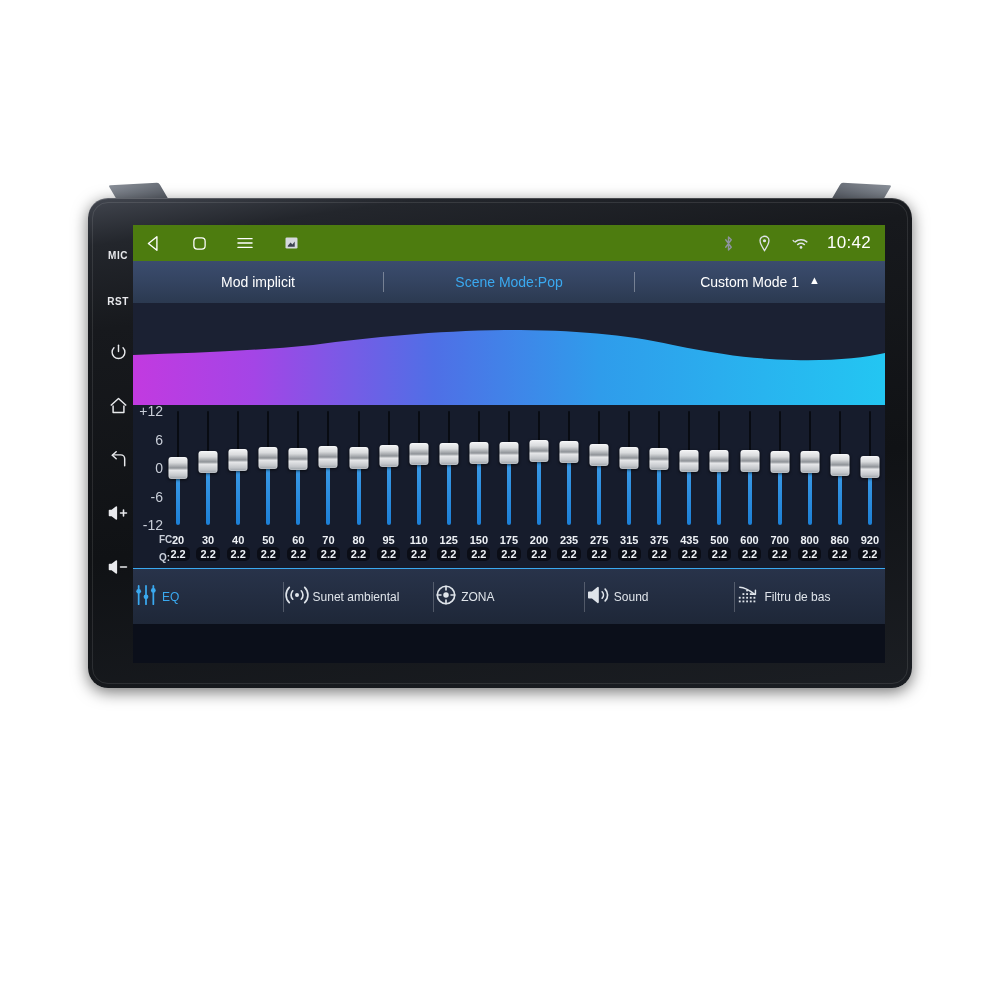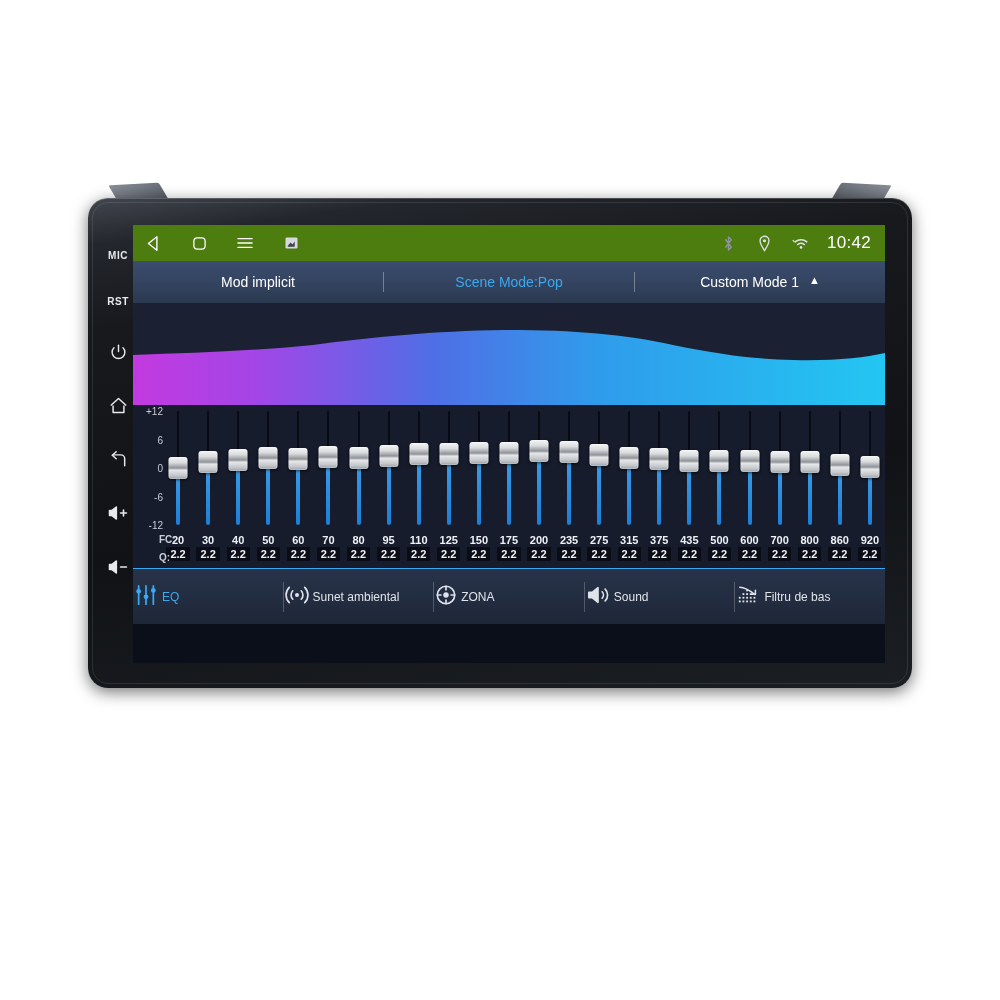--- a/index.html
+++ b/index.html
@@ -69,21 +69,21 @@
   .m-active { color:#3aa9f0; }
   .caret { font-size:11px; }
 
   
   .curvewrap { height:102px; background:#1b2133; position:relative; }
   .curvewrap svg { position:absolute; inset:0; width:100%; height:100%; }
 
   
   .eqpanel { height:163px; background:#161c2c; position:relative; padding-left:30px; }
   .axis { position:absolute; left:2px; top:0; width:30px; height:128px;
-          color:#c9ced8; font-size:10px; }
+          color:#c9ced8; font-size:14px; }
   .axis span { position:absolute; right:2px; transform:translateY(-50%); }
 
   .bands { display:flex; height:128px; align-items:flex-end; }
   .band { flex:1; position:relative; height:128px; }
   .track { position:absolute; left:50%; transform:translateX(-50%);
            width:2px; top:6px; bottom:8px; background:#080b12; border-radius:1px; }
   .fill  { position:absolute; left:50%; transform:translateX(-50%);
            width:4px; bottom:8px; background:linear-gradient(180deg,#3f9ee8,#1c7fd6);
            border-radius:2px; }
   .knob  { position:absolute; left:50%; transform:translate(-50%,-50%);
@@ -93,21 +93,21 @@
            box-shadow:0 1px 3px rgba(0,0,0,.65), inset 0 0 0 1px rgba(255,255,255,.25); }
 
   .labels { position:absolute; left:30px; right:0; bottom:0; height:35px; }
   .rowlbl { position:absolute; left:-28px; color:#c9ced8; font-size:10px; font-weight:700;padding-left:24px; }
   .rowlbl.fc { top:1px; }
   .rowlbl.q  { top:19px; }
   .fcrow, .qrow { display:flex; }
   .fcrow div, .qrow div { flex:1; text-align:center; color:#eef1f5; font-size:11px;
                           font-weight:700; }
   .fcrow div { padding:1px 0; }
-  .qrow div span { display:inline-block; background:#0a0d16; border-radius:0;
+  .qrow div span { display:inline-block; background:#0a0d16; border-radius:5px;
                    padding:1px 4px; }
 
   
   .navbar { height:56px; background:linear-gradient(180deg,#28334a 0%,#1e2738 100%);
             display:flex; align-items:center; border-top:1px solid #3aa9f0; }
   .navitem { flex:1; display:flex; align-items:center; gap:3px;
              color:#dfe4ea; font-size:12px; position:relative; }
   .navitem.active { color:#3aa9f0; }
   .navsep { width:1px; height:30px; background:rgba(255,255,255,.22); }
 </style>

